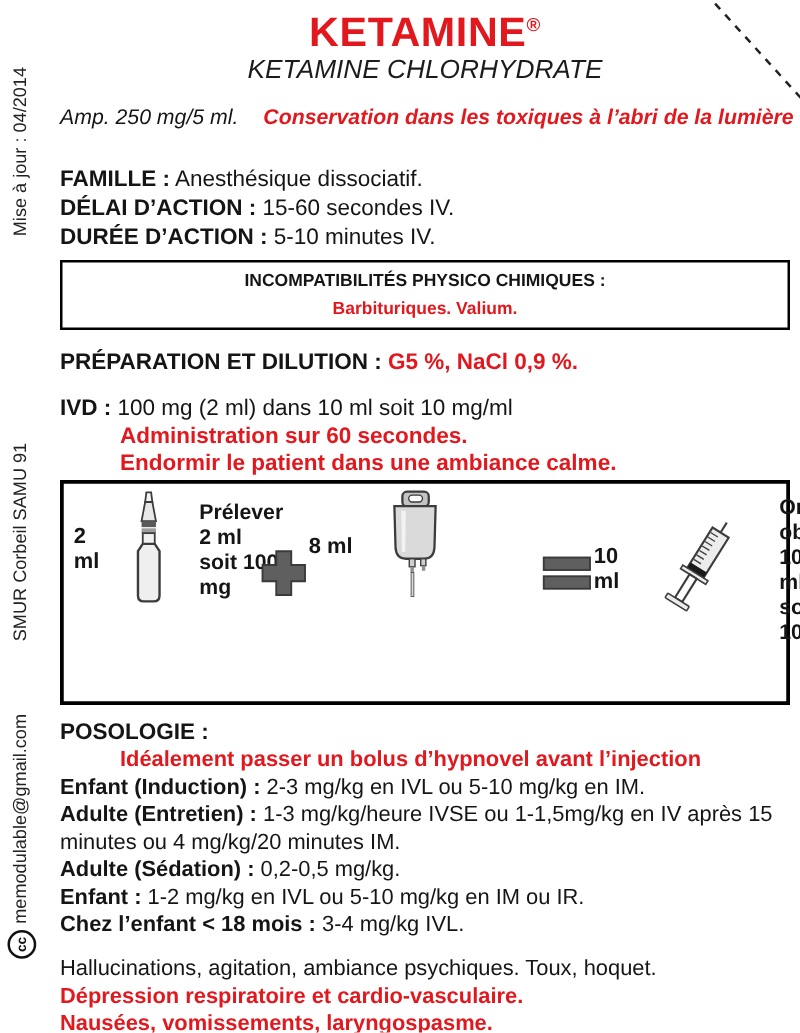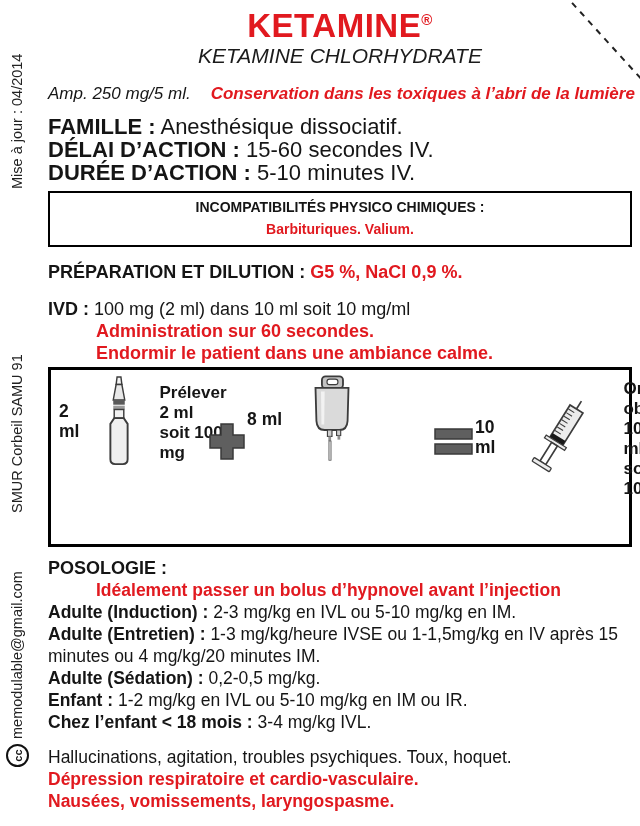--- a/index.html
+++ b/index.html
@@ -46,21 +46,21 @@
   }
   .title .reg{font-size:15px;vertical-align:super;line-height:0;}
   .subtitle{
     text-align:center;font-style:italic;font-size:21px;line-height:24px;color:#1b1b1b;
   }
   .amp-line{
     margin-top:15px;font-size:17px;font-style:italic;line-height:21px;
     display:flex;gap:20px;white-space:nowrap;
   }
   .amp-line .warn{color:var(--red);font-weight:bold;}
-  .props{margin-top:11px;font-size:22px;line-height:23px;}
+  .props{margin-top:28px;font-size:18px;line-height:23px;}
   .b{font-weight:bold;}
   .incompat{
     margin-top:7px;border:2.5px solid #000;
     text-align:center;padding:3px 0 5px;
     font-size:14px;font-weight:bold;line-height:22px;
   }
   .incompat .red{color:var(--red);}
   .prep{margin-top:14px;font-size:18px;line-height:22px;}
   .prep .red{color:var(--red);font-weight:bold;}
   .ivd{margin-top:15px;font-size:18px;line-height:22px;}
@@ -202,26 +202,26 @@
         <div>100mg/10 ml</div>
         <div>soit 10mg/ml</div>
       </div>
     </div>
 
   </div>
 
   <div class="poso">
     <div class="title-b">POSOLOGIE :</div>
     <div class="redline">Idéalement passer un bolus d’hypnovel avant l’injection</div>
-    <div><span class="b">Adulte (Induction) :</span> <span>2-3 mg/kg en IVL ou 5-10 mg/kg en IM.</span></div>
+    <div><span class="b">Enfant (Induction) :</span> <span>2-3 mg/kg en IVL ou 5-10 mg/kg en IM.</span></div>
     <div><span class="b">Adulte (Entretien) :</span> <span>1-3 mg/kg/heure IVSE ou 1-1,5mg/kg en IV après 15 minutes ou 4 mg/kg/20 minutes IM.</span></div>
     <div><span class="b">Adulte (Sédation) :</span> <span>0,2-0,5 mg/kg.</span></div>
     <div><span class="b">Enfant :</span> <span>1-2 mg/kg en IVL ou 5-10 mg/kg en IM ou IR.</span></div>
     <div><span class="b">Chez l’enfant &lt; 18 mois :</span> <span>3-4 mg/kg IVL.</span></div>
   </div>
 
   <div class="effects">
-    <div>Hallucinations, agitation, troubles psychiques. Toux, hoquet.</div>
+    <div>Hallucinations, agitation, ambiance psychiques. Toux, hoquet.</div>
     <div class="red b" style="color:var(--red);font-weight:bold;">Dépression respiratoire et cardio-vasculaire.</div>
     <div class="red b" style="color:var(--red);font-weight:bold;">Nausées, vomissements, laryngospasme.</div>
   </div>
 
 </div>
 
 </body></html>

